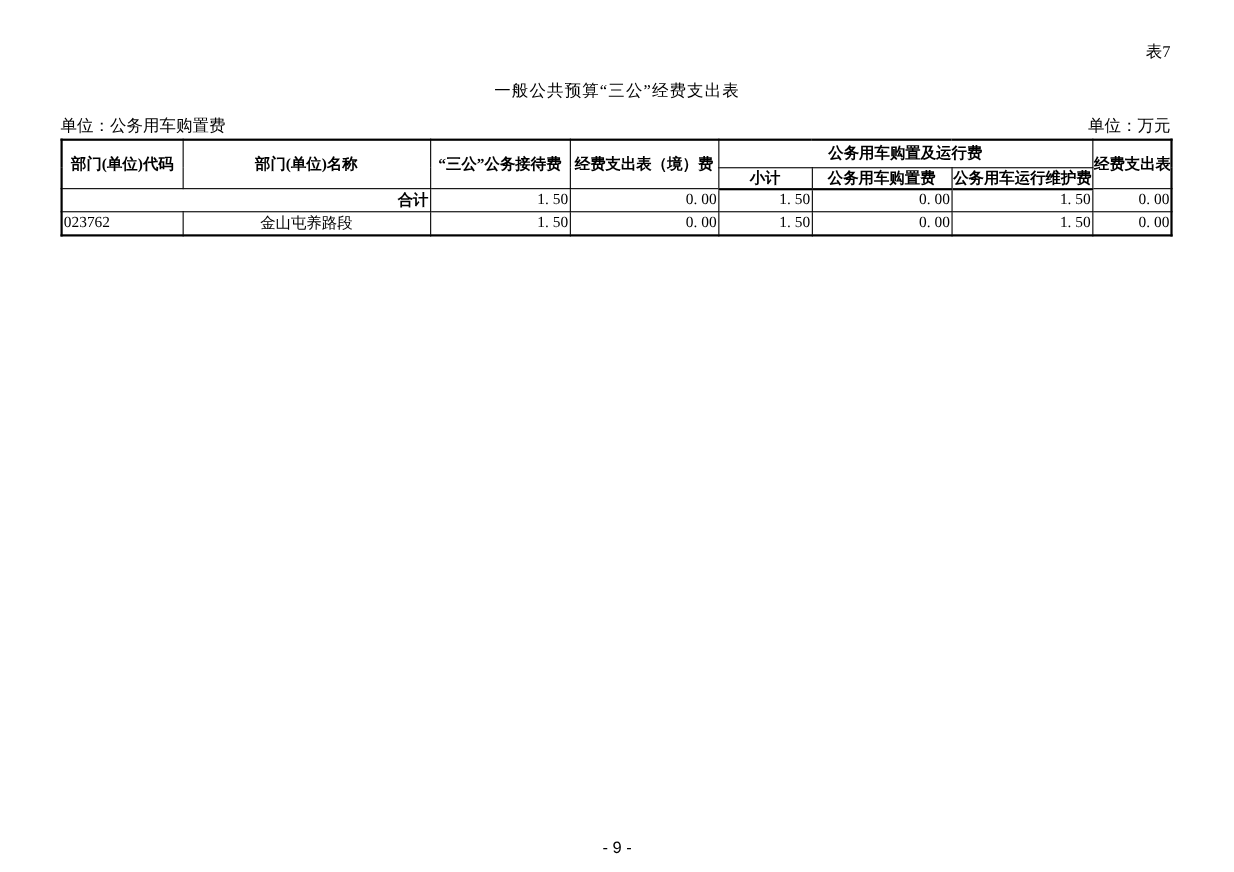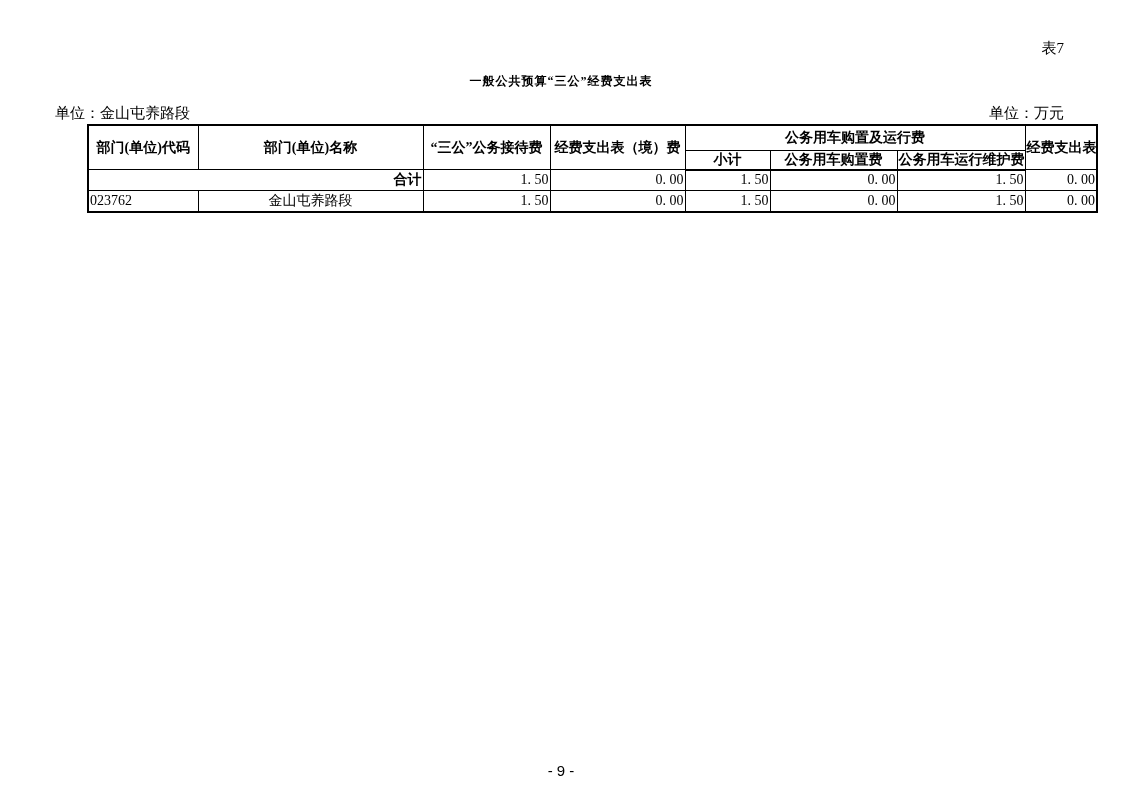--- a/index.html
+++ b/index.html
@@ -12,37 +12,37 @@
   }
   .sheet-label {
     text-align:right;
     padding:39px 58px 0 0;
     font-size:15px;
     line-height:18px;
   }
   .doc-title {
     text-align:center;
     margin-top:16px;
-    font-size:12px;
-    font-weight:bold;
+    font-size:15px;
+    font-weight:normal;
     letter-spacing:1px;
   }
   .unit-row {
     display:flex;
     justify-content:space-between;
     align-items:flex-end;
     margin:14px 58px 2px 55px;
     font-size:15px;
     line-height:18px;
   }
   table.budget {
     border-collapse:collapse;
     table-layout:fixed;
     width:1009px;
-    margin-left:87px;
+    margin-left:55px;
     border:2px solid #000;
   }
   table.budget th, table.budget td {
     border:1px solid #000;
     font-size:14px;
     white-space:nowrap;
     overflow:hidden;
     padding:0 1px;
     vertical-align:middle;
   }
@@ -68,21 +68,21 @@
   }
 </style>
 </head>
 <body>
 
 <div class="sheet-label">表7</div>
 
 <div class="doc-title">一般公共预算“三公”经费支出表</div>
 
 <div class="unit-row">
-  <span>单位：金山屯养路段</span>
+  <span>单位：公务用车购置费</span>
   <span>单位：万元</span>
 </div>
 
 <table class="budget">
   <colgroup>
     <col style="width:110px">
     <col style="width:225px">
     <col style="width:127px">
     <col style="width:135px">
     <col style="width:85px">

